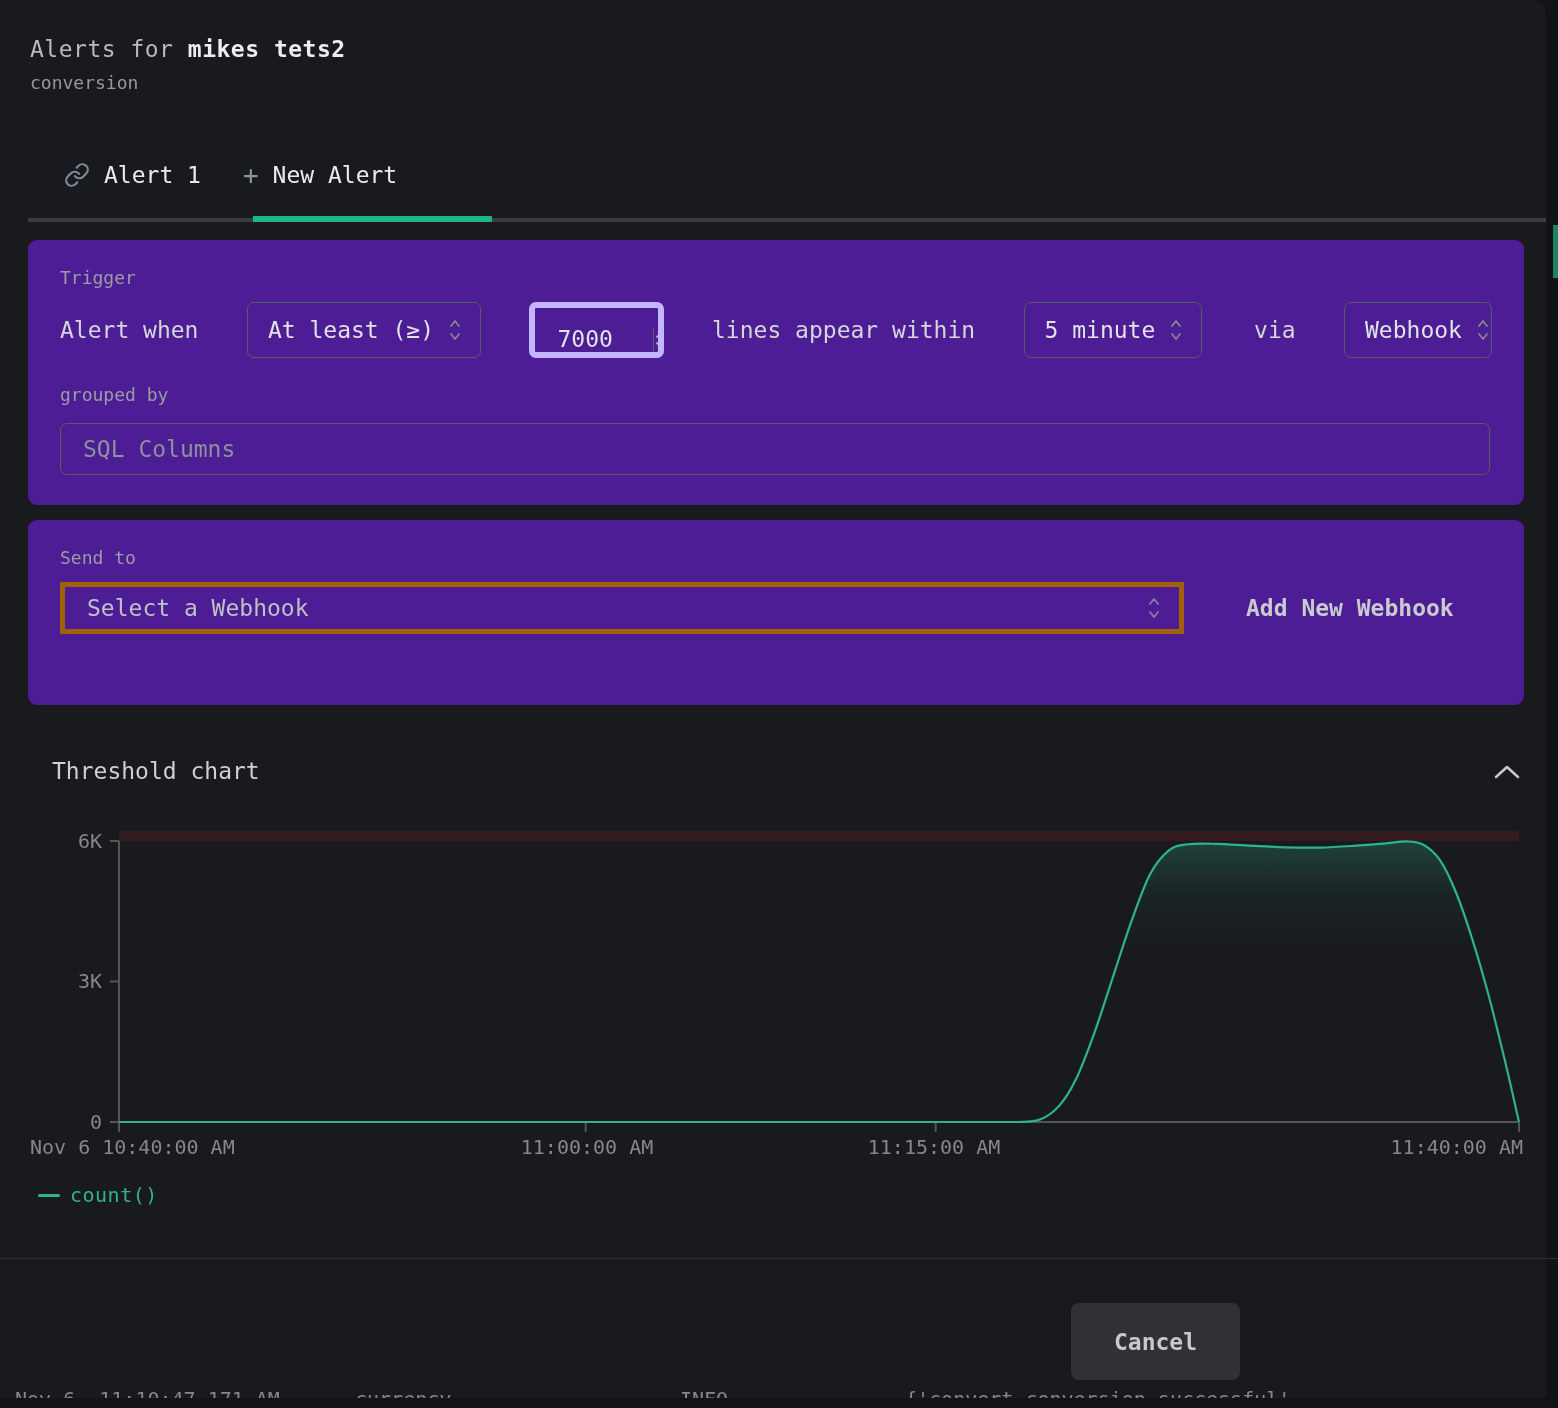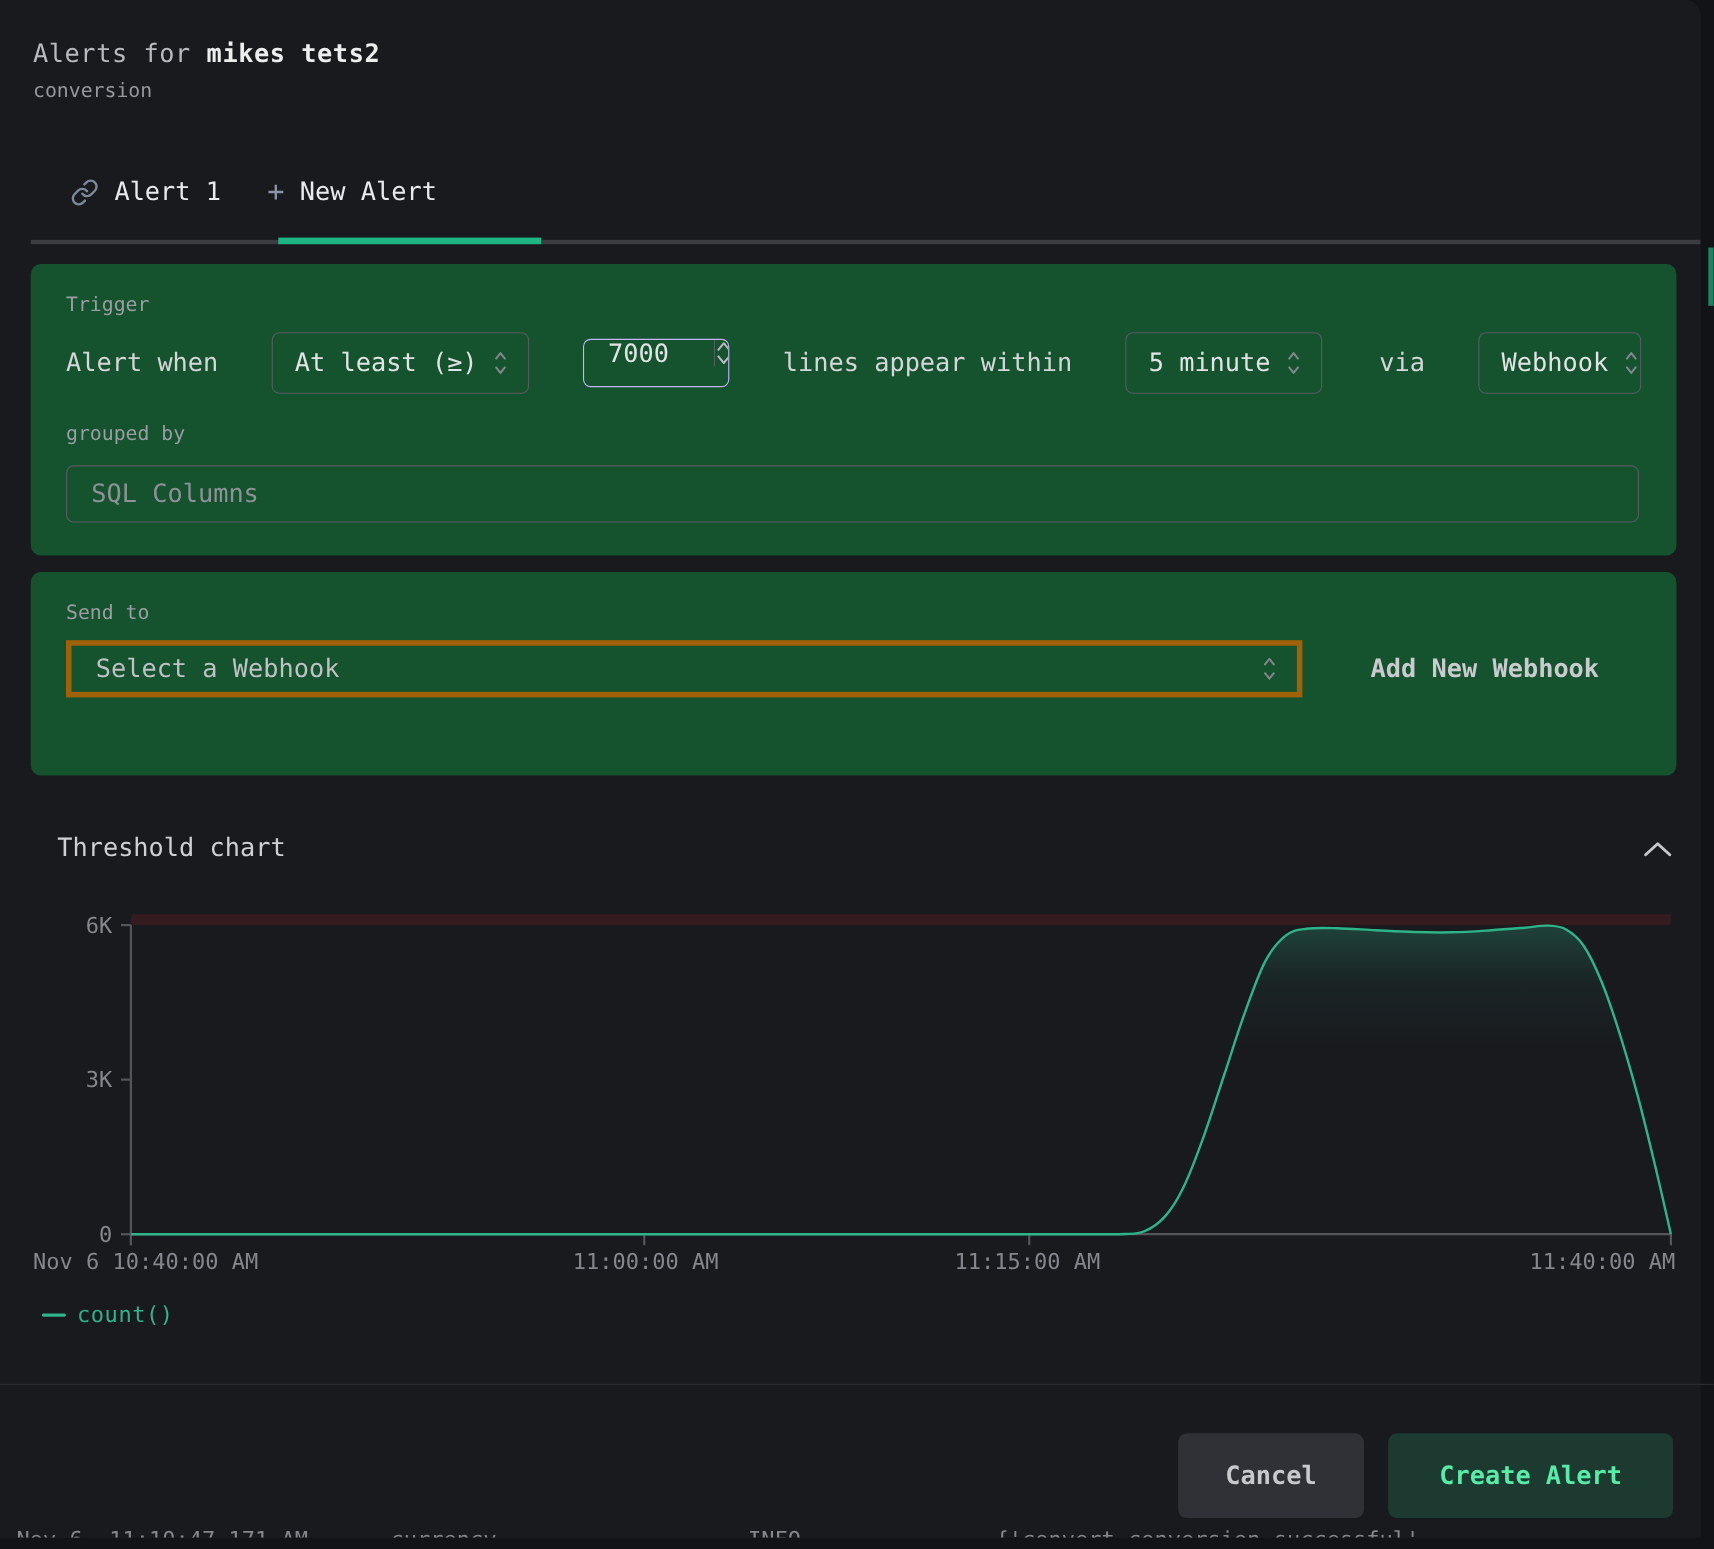--- a/index.html
+++ b/index.html
@@ -20,38 +20,38 @@
   .hdr-sub { font-size:18px; color:#96989e; margin-top:10px; }
   
   .tabs { position:absolute; left:0; top:152px; width:100%; height:70px; }
   .tabs-row { position:absolute; left:64px; top:8px; display:flex; align-items:center; gap:42px; }
   .tab { display:flex; align-items:center; gap:14px; font-size:23px; color:#e9eaec; cursor:pointer;justify-content:space-between; }
   .tab .plus { color:#8b94a6; font-size:26px; font-weight:400; }
   .tab-underline-gray { position:absolute; left:28px; right:0; bottom:0; height:4px; background:#3b3d43; }
   .tab-underline-green { position:absolute; left:253px; width:239px; bottom:0; height:6px; background:#1cb583; }
   
   .panel {
-    position:absolute; left:28px; width:1496px; background:#14532d;
+    position:absolute; left:28px; width:1496px; background:#4c1d95;
     border-radius:9px;
   }
   .panel-trigger { top:240px; height:265px; padding:27px 32px; }
   .panel-send { top:520px; height:185px; padding:27px 32px; }
   .small-label { font-size:18px; color:#9b9da3; }
   .trigger-row { display:flex; align-items:center; margin-top:14px; height:56px; gap:15px; }
   .phrase { font-size:23px; color:#d5d6d9; white-space:nowrap; }
   .selectbox {
     display:flex; align-items:center; justify-content:space-between;
     height:56px; border:1px solid #595b63; border-radius:7px;
     background:transparent; padding:0 16px 0 20px; cursor:pointer;
   }
   .selectbox .sel-text { font-size:23px; color:#e2e3e5; white-space:nowrap; }
   .updown { width:18px; height:30px; flex:none; margin-left:12px; }
   .numbox {
-    display:flex; align-items:flex-start; height:44px; width:158px;
-    border:1px solid #c4b5fd; border-radius:7px; overflow:hidden;
+    display:flex; align-items:flex-end; height:56px; width:158px;
+    border:6px solid #c4b5fd; border-radius:7px; overflow:hidden;
   }
   .numbox input {
     width:118px; background:transparent; border:none; outline:none;
     color:#e2e3e5; font-size:23px; font-family:inherit; padding-left:22px;
   }
   .spinner { width:39px; border-left:1px solid #595b63; display:flex; flex-direction:column; }
   .spin-btn { flex:1; display:flex; align-items:center; justify-content:center; cursor:pointer; background:transparent; border:none; }
   .text-input {
     margin-top:18px; width:1430px; height:52px; background:transparent;
     border:1px solid #595b63; border-radius:7px; outline:none;
@@ -236,21 +236,20 @@
     <div class="xlab" style="left:587px; transform:translateX(-50%)">11:00:00 AM</div>
     <div class="xlab" style="left:934px; transform:translateX(-50%)">11:15:00 AM</div>
     <div class="xlab" style="left:1523px; transform:translateX(-100%)">11:40:00 AM</div>
     <div class="legend">
       <span class="dash" style="background: rgb(46, 180, 137);"></span>
       <span class="lg-label" style="color: rgb(46, 180, 137);">count()</span>
     </div>
   </div>
 
   <button class="btn btn-cancel">Cancel</button>
-  <button class="btn btn-create">Create Alert</button>
 
   <div class="bg-log-row">
     <span class="frag0">Nov 6, 11:10:47.171 AM</span>
     <span class="frag1">currency</span>
     <span class="frag2">INFO</span>
     <span class="frag3">{'convert conversion successful'</span>
   </div>
 
 </div>
 

